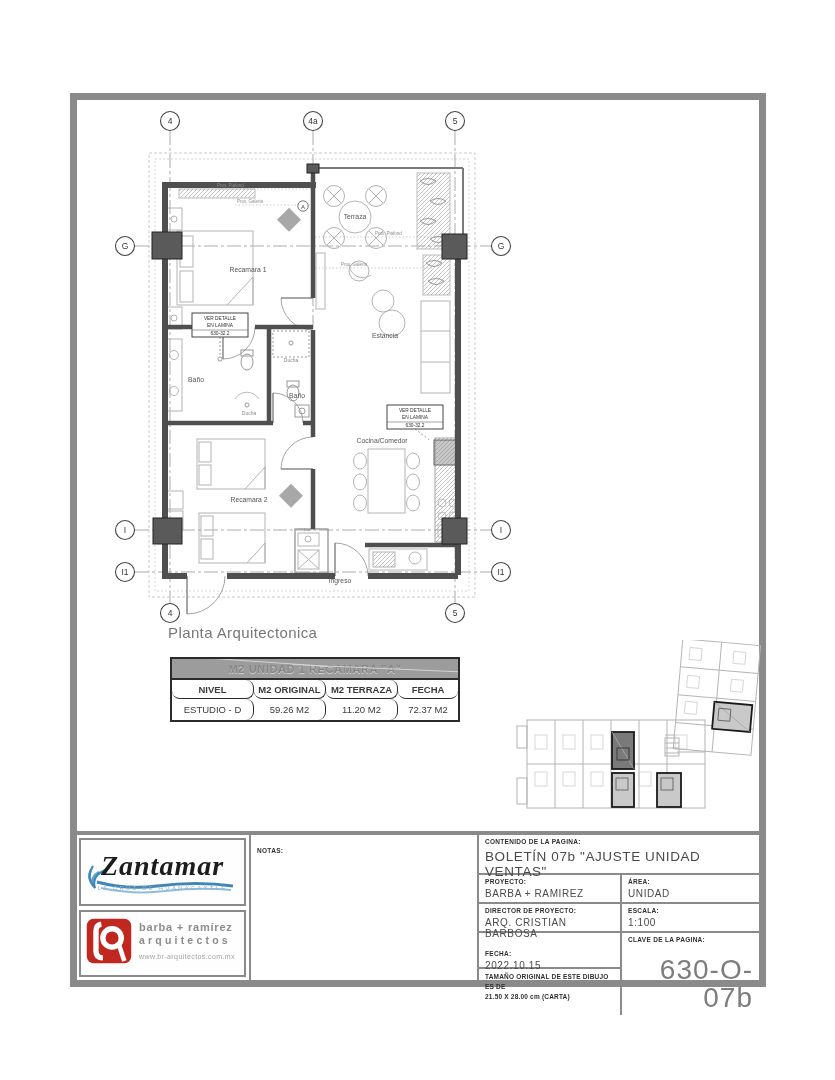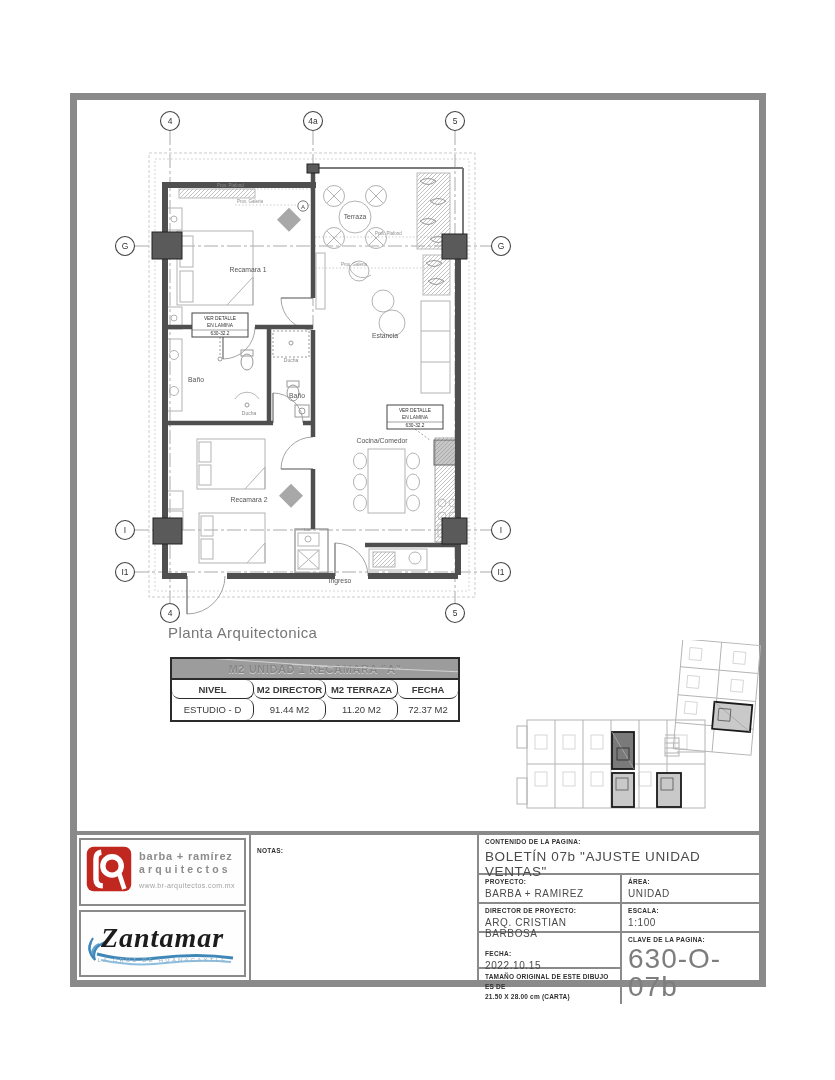--- a/index.html
+++ b/index.html
@@ -38,21 +38,21 @@
   .tbr1 .big{font-size:13.5px;color:#4a4a4a;letter-spacing:.6px;margin-top:4px;}
   .tbr2,.tbr3{height:29px;border-bottom:2px solid #8a8a8a;box-sizing:border-box;display:flex;}
   .tbcell{box-sizing:border-box;padding:3px 6px;}
   .tbcell.left{width:143px;border-right:2px solid #8a8a8a;}
   .tbcell.right{flex:1;}
   .tbr4{flex:1;display:flex;}
   .tbr4-left{width:143px;border-right:2px solid #8a8a8a;display:flex;flex-direction:column;box-sizing:border-box;}
   .fecha{height:26px;border-bottom:2px solid #8a8a8a;box-sizing:border-box;padding:17px 6px;}
   .tamano{flex:1;padding:3px 6px;font-size:6.5px;font-weight:bold;color:#2f2f2f;line-height:1.5;letter-spacing:.2px;}
   .tbr4-right{flex:1;padding:3px 6px;box-sizing:border-box;}
-  .clave{font-size:28px;color:#7d7d7d;letter-spacing:1px;margin-top:2px;line-height:1;}
+  .clave{font-size:28px;color:#7d7d7d;letter-spacing:1px;margin-top:13px;line-height:1;text-align:right;}
 
   
   .br-wrap{display:flex;align-items:center;gap:7px;padding:6px 5px;}
   .br-text{display:flex;flex-direction:column;}
   .br-l1{font-size:11px;font-weight:bold;color:#8c8c8c;letter-spacing:.8px;}
   .br-l2{font-size:10.5px;font-weight:bold;color:#8c8c8c;letter-spacing:3.2px;margin-top:1px;}
   .br-url{font-size:7px;color:#a2a2a2;letter-spacing:.4px;margin-top:7px;}
 
   
   .zan-wrap{position:relative;height:100%;display:flex;flex-direction:column;align-items:center;justify-content:center;}
@@ -327,27 +327,27 @@
         </g>
     </g>
   </svg>
 
   <div class="plan-title">Planta Arquitectonica</div>
 
   <div class="areatable">
     <div class="at-banner">M2 UNIDAD  1 RECAMARA "A"</div>
     <div class="at-row at-head">
       <div class="atc1">NIVEL</div>
-      <div class="atc2">M2 DIRECTOR</div>
+      <div class="atc2">M2 ORIGINAL</div>
       <div class="atc3">M2 TERRAZA</div>
       <div class="atc4">FECHA</div>
     </div>
     <div class="at-row at-data">
       <div class="atc1">ESTUDIO - D</div>
-      <div class="atc2">91.44 M2</div>
+      <div class="atc2">59.26 M2</div>
       <div class="atc3">11.20 M2</div>
       <div class="atc4">72.37 M2</div>
     </div>
   </div>
 
   <svg class="keyplan-svg" width="250" height="185" viewBox="0 0 250 185">
     <g stroke="#b4b4b4" stroke-width="1" fill="none">
       <rect x="12" y="80" width="178" height="88"></rect>
       <line x1="12" y1="124" x2="190" y2="124"></line>
       <line x1="40" y1="80" x2="40" y2="168"></line>
@@ -400,46 +400,46 @@
         <line x1="197" y1="62" x2="235" y2="89" stroke="#9a9a9a" stroke-width="0.6"></line>
         <rect x="202" y="68" width="12" height="12" fill="none" stroke="#555" stroke-width="0.8"></rect>
       </g>
     </g>
   </svg>
 
   <div class="titleblock">
 
     <div class="tb-logos">
       <div class="logo-box">
+        <div class="zan-wrap">
+          <svg class="zan-waves" width="150" height="46" viewBox="0 0 150 46">
+            <path d="M4 18 q-4 8 2 14 q-2 -8 6 -12" stroke="#5fa3cf" stroke-width="2.5" fill="none"></path>
+            <path d="M6 14 q-8 12 2 22 q-4 -12 10 -18" stroke="#3f87b8" stroke-width="2" fill="none"></path>
+            <path d="M10 30 q30 8 60 4 q40 -5 76 0" stroke="#3f87b8" stroke-width="3" fill="none"></path>
+            <path d="M14 36 q34 7 64 3 q36 -4 66 -1" stroke="#8cbdde" stroke-width="2" fill="none"></path>
+          </svg>
+          <span class="zan-name">Zantamar</span>
+          <span class="zan-sub">LA CRUZ DE HUANACAXTLE</span>
+        </div>
+      </div>
+      <div class="logo-box">
         <div class="br-wrap">
           <svg width="46" height="46" viewBox="0 0 60 60">
             <rect x="1" y="1" width="58" height="58" rx="9" fill="#c0271f"></rect>
             <path d="M20 8 q-7 1 -7 9 v26 q0 9 9 9" stroke="#fff" stroke-width="7" fill="none"></path>
             <circle cx="34" cy="26" r="12" stroke="#fff" stroke-width="7" fill="none"></circle>
             <line x1="43" y1="35" x2="50" y2="56" stroke="#fff" stroke-width="6"></line>
           </svg>
           <div class="br-text">
             <span class="br-l1">barba + ramírez</span>
             <span class="br-l2">arquitectos</span>
             <span class="br-url">www.br-arquitectos.com.mx</span>
           </div>
         </div>
       </div>
-      <div class="logo-box">
-        <div class="zan-wrap">
-          <svg class="zan-waves" width="150" height="46" viewBox="0 0 150 46">
-            <path d="M4 18 q-4 8 2 14 q-2 -8 6 -12" stroke="#5fa3cf" stroke-width="2.5" fill="none"></path>
-            <path d="M6 14 q-8 12 2 22 q-4 -12 10 -18" stroke="#3f87b8" stroke-width="2" fill="none"></path>
-            <path d="M10 30 q30 8 60 4 q40 -5 76 0" stroke="#3f87b8" stroke-width="3" fill="none"></path>
-            <path d="M14 36 q34 7 64 3 q36 -4 66 -1" stroke="#8cbdde" stroke-width="2" fill="none"></path>
-          </svg>
-          <span class="zan-name">Zantamar</span>
-          <span class="zan-sub">LA CRUZ DE HUANACAXTLE</span>
-        </div>
-      </div>
     </div>
 
     <div class="tb-notas">
       <span class="lbl">NOTAS:</span>
     </div>
 
     <div class="tb-info">
       <div class="tbr1">
         <div class="lbl">CONTENIDO DE LA PAGINA:</div>
         <div class="big">BOLETÍN 07b   "AJUSTE UNIDAD VENTAS"</div>

